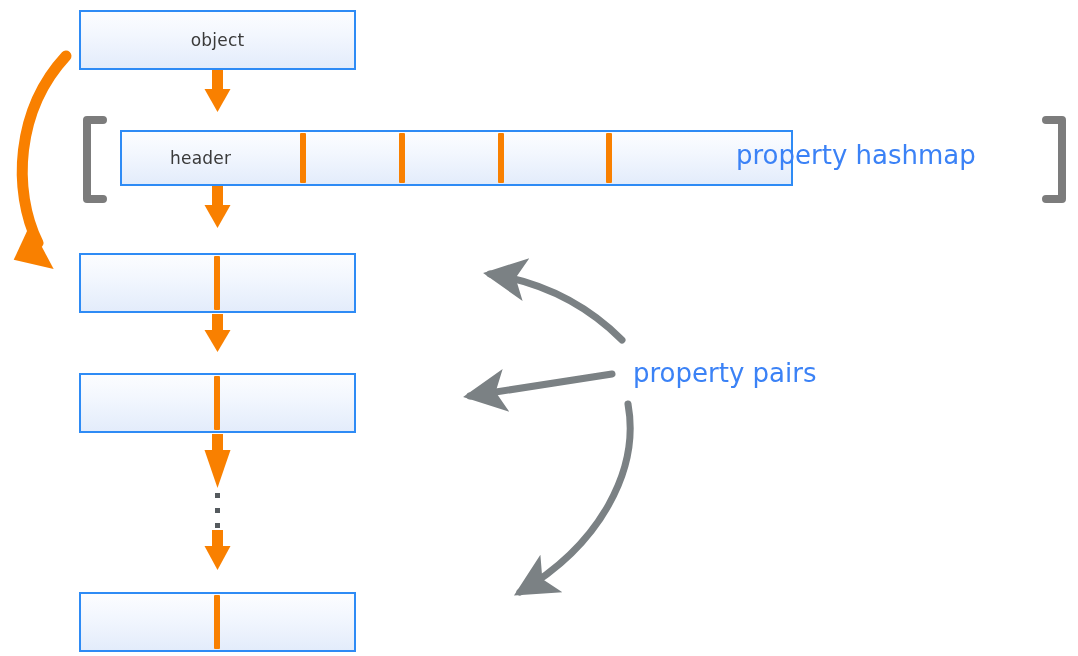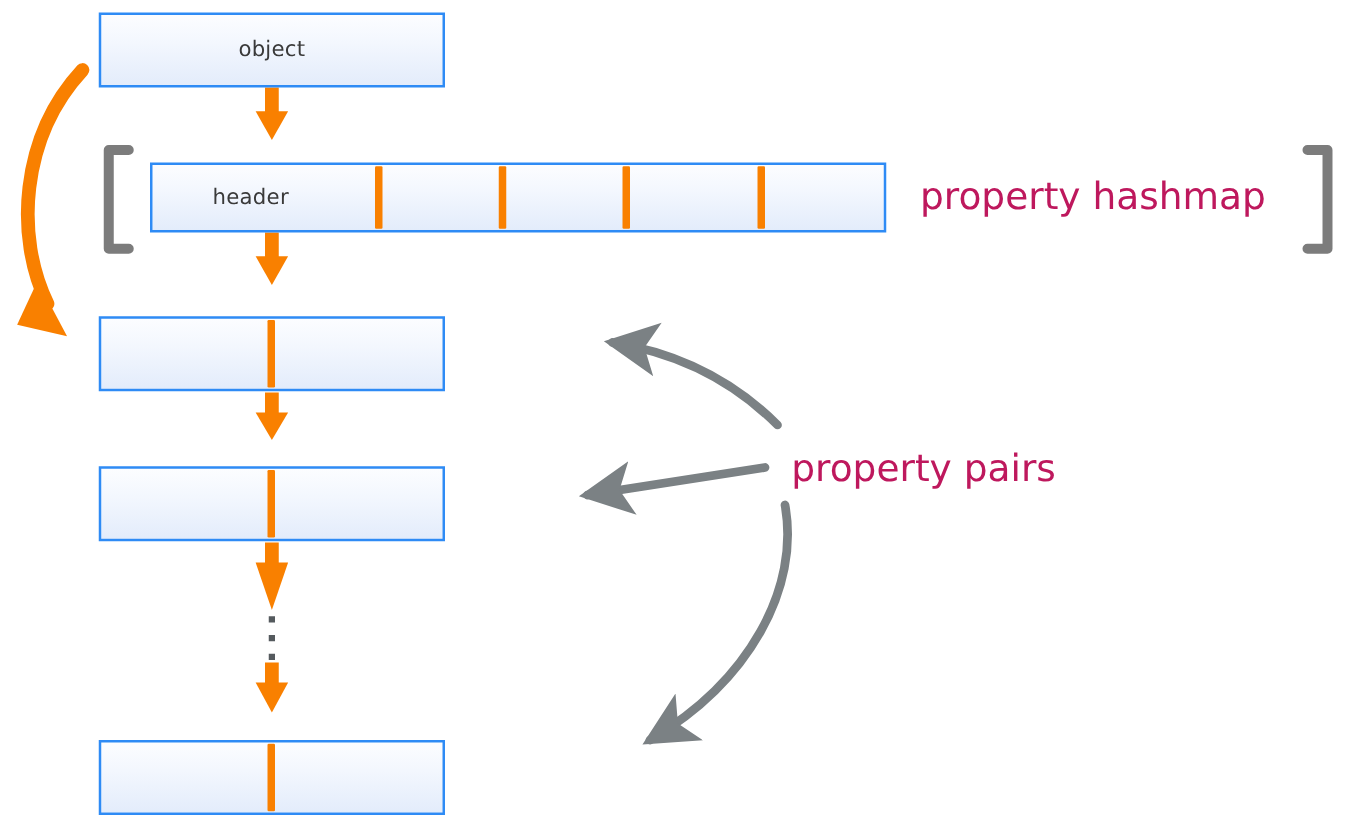--- a/index.html
+++ b/index.html
@@ -44,21 +44,21 @@
   .box-object {
     left: 79px;
     top: 10px;
     width: 277px;
     height: 60px;
     justify-content: center;
   }
   .box-hashmap {
     left: 120px;
     top: 130px;
-    width: 589px;
+    width: 673px;
     height: 56px;
     justify-content: flex-start;
   }
   .box-hashmap .node-label {
     margin-left: 48px;
   }
   .box-pair {
     left: 79px;
     width: 277px;
     height: 60px;
@@ -70,22 +70,22 @@
   
   .tick {
     position: absolute;
     width: 6px;
     background: #f98000;
     border-radius: 1px;
   }
 
   .caption {
     position: absolute;
-    color: #be185d;
-    font-size: 30px;
+    color: #3b82f6;
+    font-size: 26px;
     white-space: nowrap;
   }
   .caption-hashmap {
     left: 736px;
     top: 140px;
   }
   .caption-pairs {
     left: 633px;
     top: 358px;
   }

